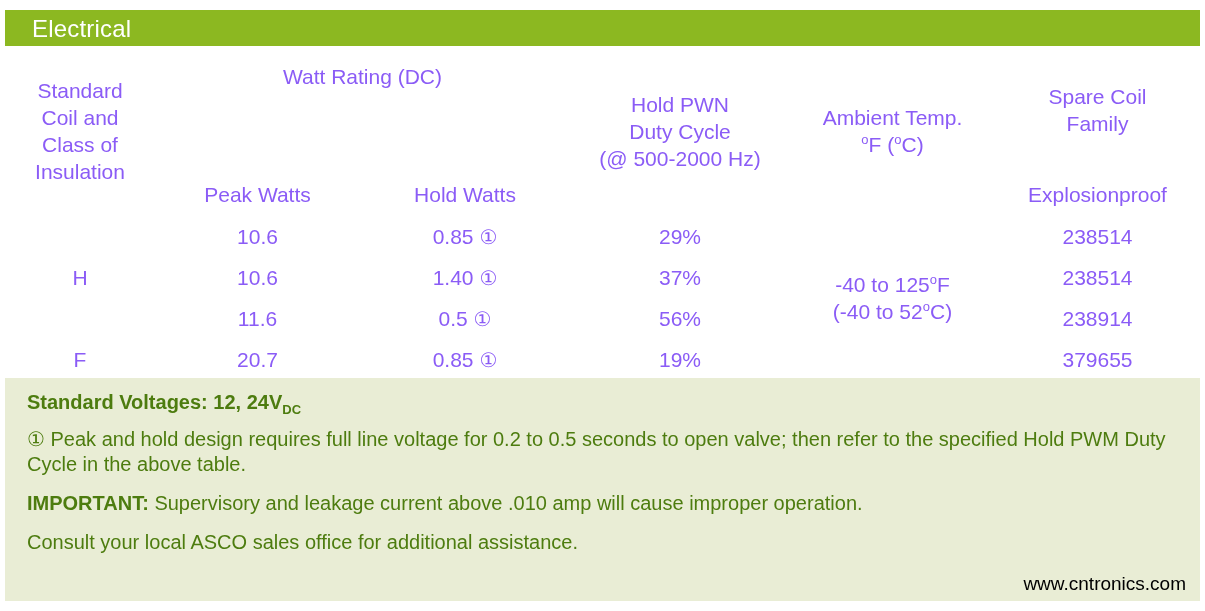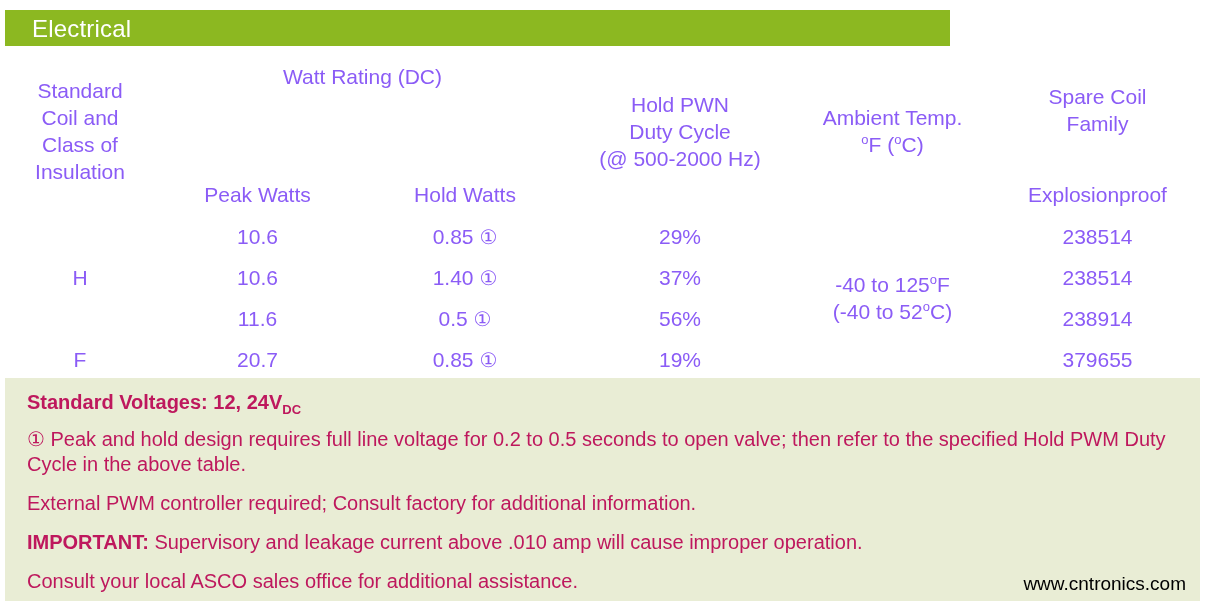--- a/index.html
+++ b/index.html
@@ -22,21 +22,21 @@
     width: 1205px;
     height: 611px;
     background: #ffffff;
   }
 
   
   .title-bar {
     position: absolute;
     left: 5px;
     top: 10px;
-    width: 945px;
+    width: 1195px;
     height: 36px;
     background: #8cb821;
     box-sizing: border-box;
   }
   .title-bar-label {
     position: absolute;
     left: 27px;
     top: 5px;
     font-size: 24px;
     line-height: 27px;
@@ -92,21 +92,21 @@
     top: 378px;
     width: 1195px;
     height: 223px;
     background: #e9edd5;
     box-sizing: border-box;
     padding: 12px 22px 0 22px;
   }
   .note-line {
     font-size: 20px;
     line-height: 25px;
-    color: #be185d;
+    color: #4d7c0f;
     margin: 0 0 14px 0;
   }
   .note-line.tight { margin-bottom: 12px; }
   .note-strong { font-weight: bold; }
   .sub-dc { font-size: 13px; vertical-align: sub; line-height: 0; font-weight: bold; }
 
   .watermark {
     position: absolute;
     right: 14px;
     bottom: 6px;
@@ -215,21 +215,20 @@
         <td>379655</td>
       </tr>
     </tbody>
   </table>
 
   <div class="notes">
     <p class="note-line tight">
       <span class="note-strong">Standard Voltages: 12, 24V</span><span class="sub-dc">DC</span>
     </p>
     <p class="note-line">① Peak and hold design requires full line voltage for 0.2 to 0.5 seconds to open valve; then refer to the specified Hold PWM Duty Cycle in the above table.</p>
-    <p class="note-line">External PWM controller required; Consult factory for additional information.</p>
     <p class="note-line">
       <span class="note-strong">IMPORTANT:</span><span> Supervisory and leakage current above .010 amp will cause improper operation.</span>
     </p>
     <p class="note-line">Consult your local ASCO sales office for additional assistance.</p>
 
     <span class="watermark">www.cntronics.com</span>
   </div>
 
 </div>
 

